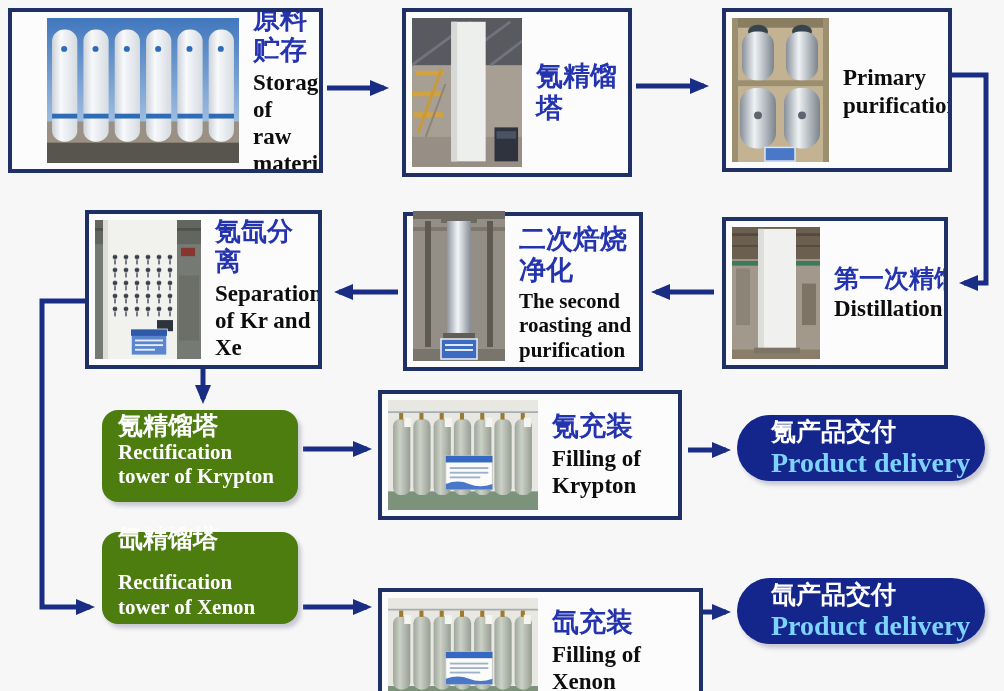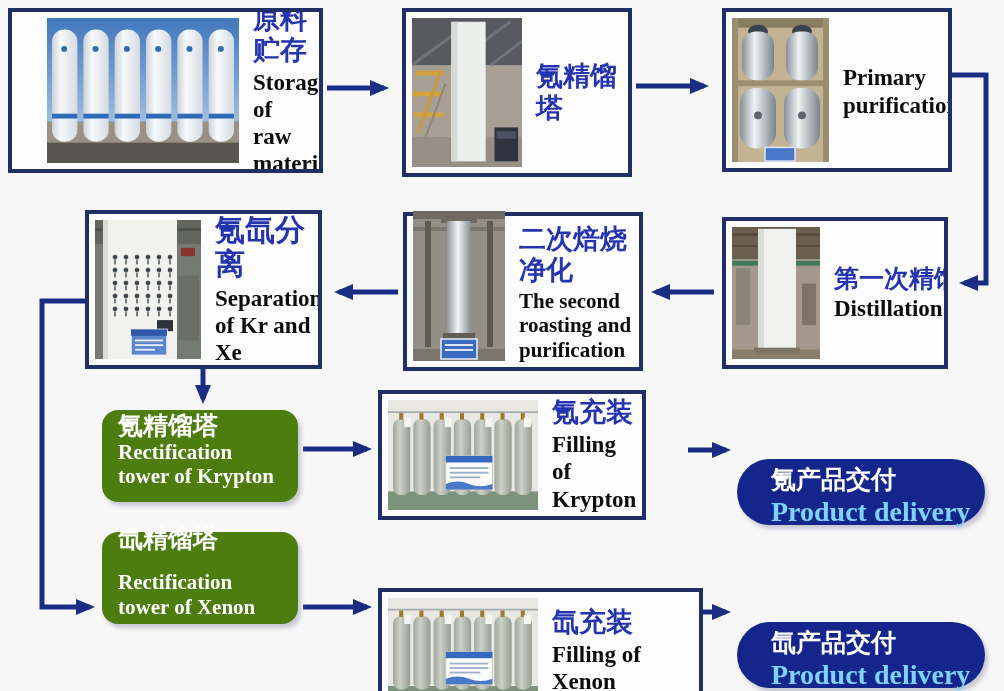--- a/index.html
+++ b/index.html
@@ -20,21 +20,21 @@
   .en-sm { font-size:21px; }
 
   .bluebox { position:absolute; background:#4d7c0f; color:#fff; border-radius:16px;
              padding:8px 10px 20px 16px; box-shadow:3px 4px 4px #c6c7d0;
              display:flex; flex-direction:column; justify-content:center; }
   .bluebox .cn { color:#fff; font-size:25px; }
   .bluebox .en { color:#fff; font-size:21px; margin-top:0; }
 
   .pill { position:absolute; background:#14268c; color:#fff; border-radius:40px;
           padding:6px 10px 6px 34px; box-shadow:3px 4px 4px #c6c7d0;
-          display:flex; flex-direction:column; justify-content:space-between;margin-top:44px; }
+          display:flex; flex-direction:column; justify-content:center; }
   .pill .cn { color:#fff; font-size:25px; }
   .pill .en { color:#7dd3fc; font-size:28px; margin-top:1px; }
 
   svg.overlay { position:absolute; left:0; top:0; width:1004px; height:691px; pointer-events:none; }
 </style>
 </head>
 <body>
 
 <div class="canvas">
 
@@ -233,31 +233,31 @@
         <rect x="17" y="37" width="62" height="68" fill="url(#dots)"></rect>
         <rect x="62" y="108" width="16" height="12" fill="#2e343c"></rect>
         <rect x="36" y="118" width="36" height="28" fill="#5b85cc" stroke="#eef2fa" stroke-width="1.5"></rect>
         <rect x="36" y="118" width="36" height="7" fill="#2f58a8"></rect>
         <rect x="40" y="129" width="28" height="2" fill="#e6ecf8"></rect>
         <rect x="40" y="134" width="28" height="2" fill="#e6ecf8"></rect>
         <rect x="40" y="139" width="20" height="2" fill="#e6ecf8"></rect>
       </svg>
     </div>
     <div class="plabel">
-      <div class="cn" style="font-size:30px;">氪氙分离</div>
+      <div class="cn" style="font-size:26px;">氪氙分离</div>
       <div class="en">Separation of Kr and Xe</div>
     </div>
   </div>
 
   <div class="bluebox" style="left:102px; top:410px; width:196px; height:92px;">
     <div class="cn">氪精馏塔</div>
     <div class="en">Rectification tower of Krypton</div>
   </div>
 
-  <div class="pbox" style="left:378px; top:390px; width:268px; height:130px;">
+  <div class="pbox" style="left:378px; top:390px; width:304px; height:130px;">
     <div class="photo" style="width:150px;">
       <svg viewBox="0 0 148 118" preserveAspectRatio="none">
         <defs>
           <linearGradient id="cylA" x1="0" y1="0" x2="1" y2="0">
             <stop offset="0" stop-color="#9fa69c"></stop>
               <stop offset="0.4" stop-color="#ccd1c6"></stop>
               <stop offset="1" stop-color="#969d93"></stop>
           </linearGradient>
         </defs>
         <rect width="148" height="118" fill="#e8e7e1"></rect>

